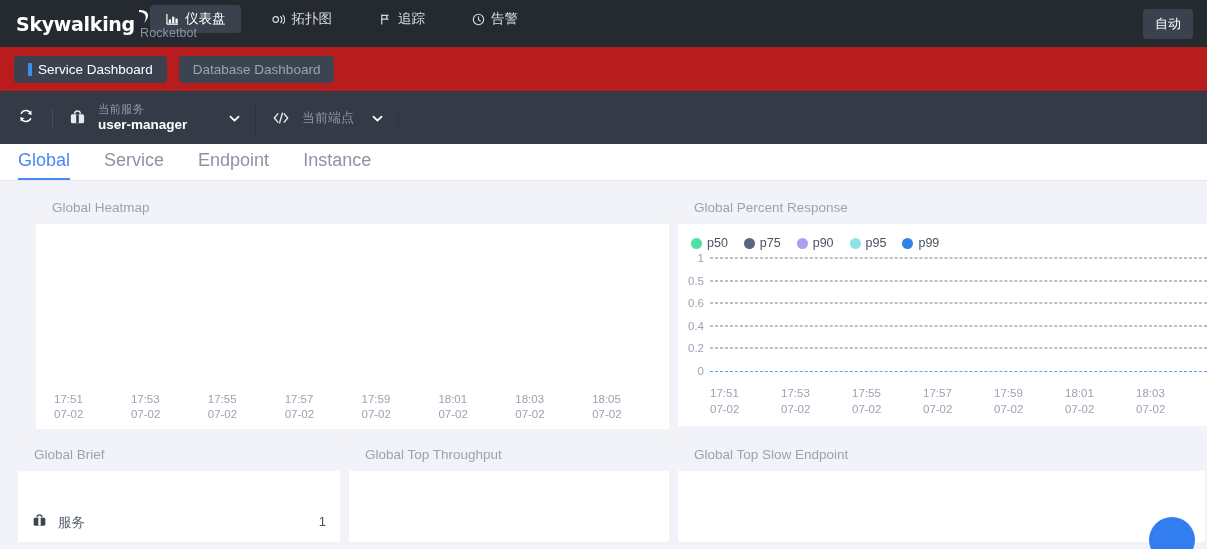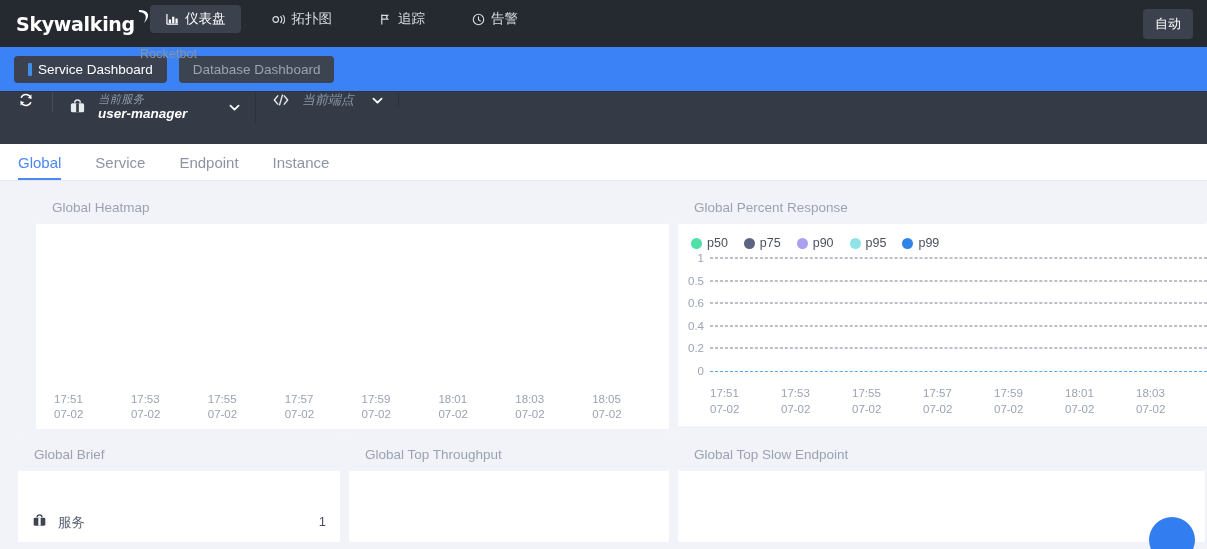--- a/index.html
+++ b/index.html
@@ -55,39 +55,39 @@
     border-radius: 4px;
     margin-right: 16px;
     cursor: pointer;
     position: relative;
     white-space: nowrap;
   }
   .nav-item.active { background: #3b424e; color: #ffffff; }
   .nav-item .nicon { display: inline-flex; width: 14px; height: 14px; align-items:center; justify-content:center;}
   .rocketbot {
     position: absolute;
-    left: 140px; top: 47px;
+    left: 140px; top: 26px;
     color: #8893a6;
     font-size: 12.5px;
     letter-spacing: 0.1px;
   }
   .auto-btn {
     margin-left: auto;
     background: #3b424e;
     color: #ffffff;
     font-size: 13px;
     padding: 6px 12px;
     border-radius: 4px;
     cursor: pointer;
   }
 
   
   .dashtabs {
     height: 45px;
-    background: #3b82f6;
+    background: #b91c1c;
     display: flex;
     align-items: center;
     padding: 0 14px;
     border-bottom: 1px solid #2e333e;
   }
   .dashtab {
     display: flex;
     align-items: center;
     gap: 6px;
     font-size: 13.5px;
@@ -105,23 +105,22 @@
     background: #3f8fe8;
     border-radius: 1px;
     display: inline-block;
   }
 
   
   .selbar {
     height: 52px;
     background: #343a46;
     display: flex;
-    align-items: flex-start;
+    align-items: center;
     color: #ffffff;
-    font-style: italic;
   }
   .sel-refresh {
     width: 53px;
     display: flex;
     align-items: center;
     justify-content: center;
     cursor: pointer;
     border-right: 1px solid #454c5a;
   }
   .selector {
@@ -146,21 +145,21 @@
   
   .subtabs {
     height: 37px;
     background: #ffffff;
     display: flex;
     align-items: flex-end;
     padding: 0 16px;
     border-bottom: 1px solid #e6e8ef;
   }
   .subtab {
-    font-size: 15px;
+    font-size: 18px;
     color: #8c93a2;
     padding: 0 10px 9px 10px;
     margin-right: 14px;
     cursor: pointer;
     position: relative;
   }
   .subtab:first-child { padding-left: 2px; margin-left: 0;}
   .subtab.active { color: #4b87f5; }
   .subtab.active::after {
     content: "";

